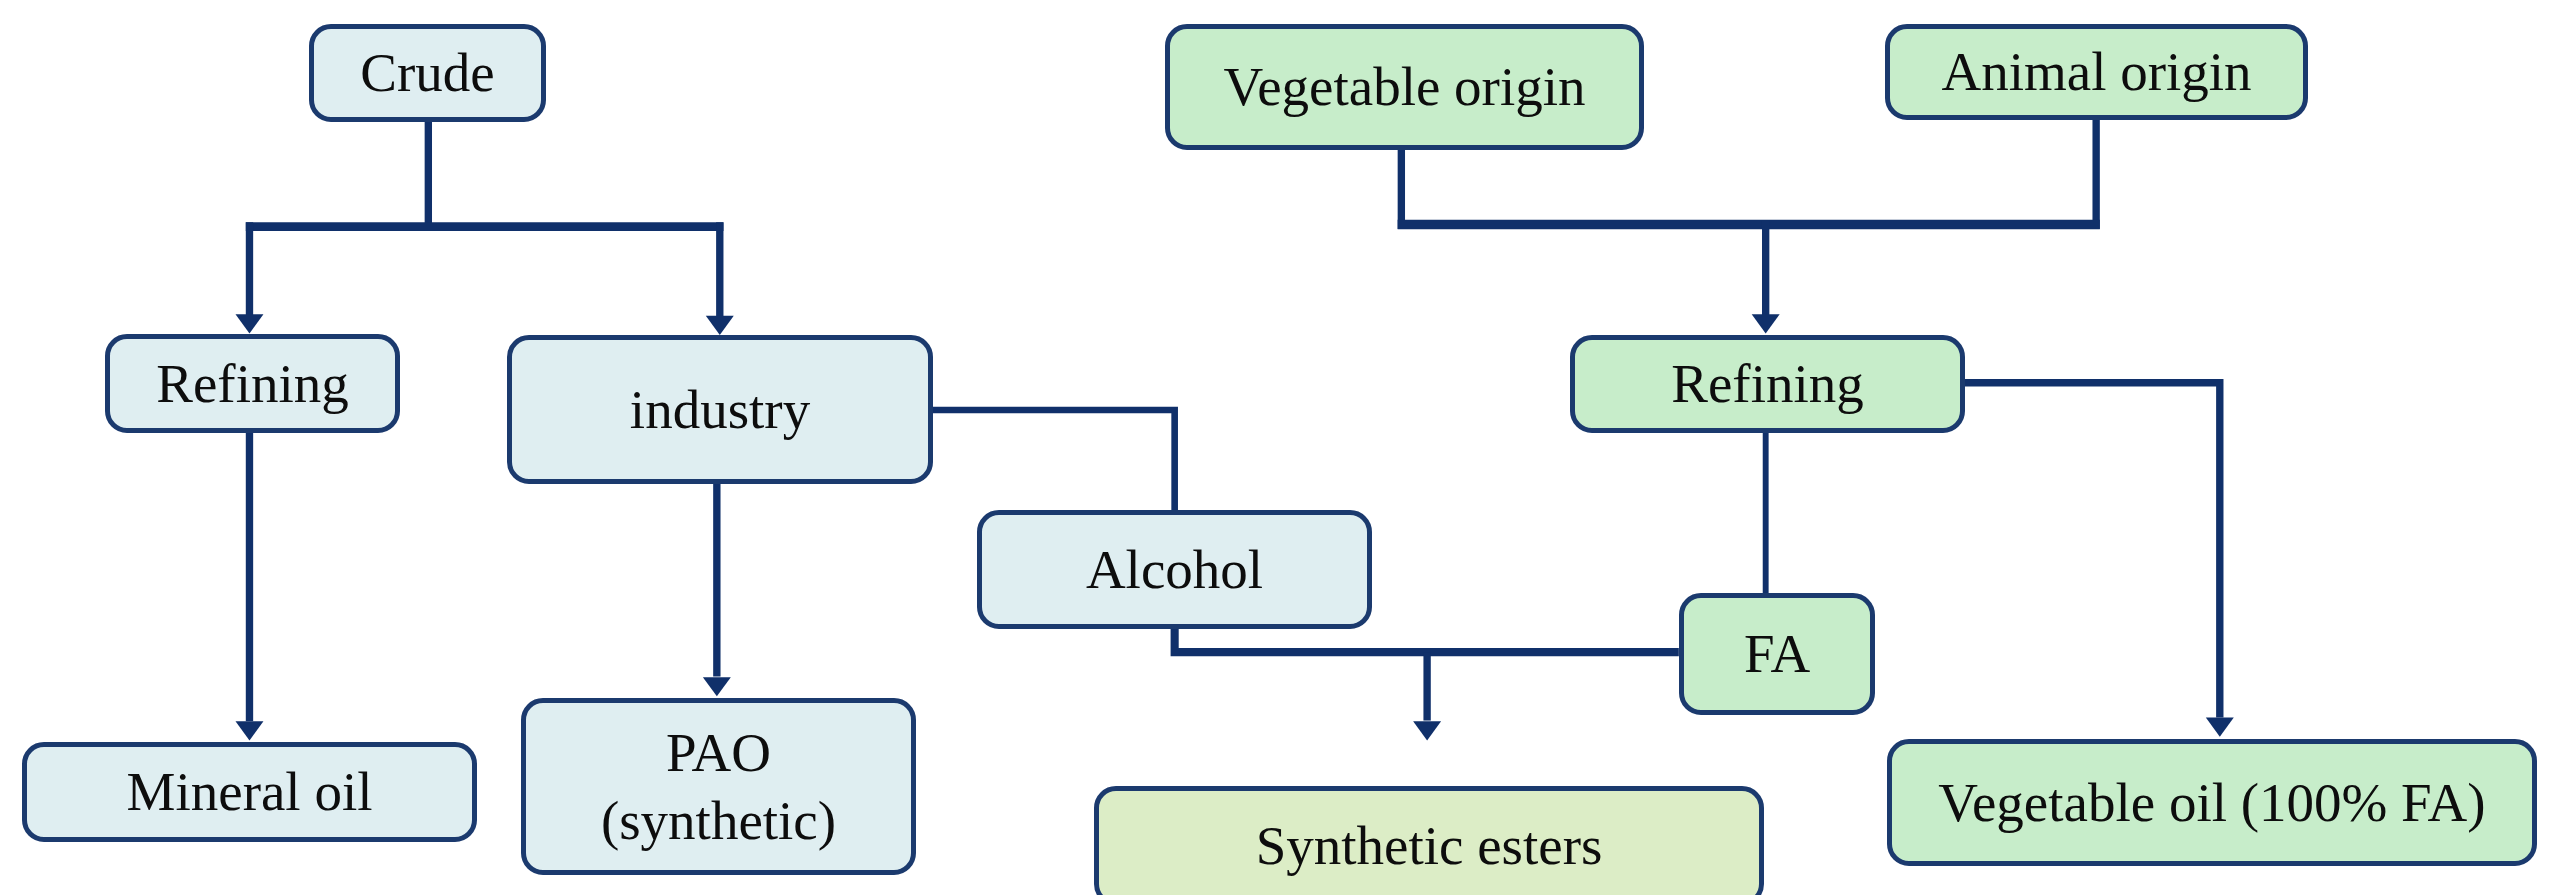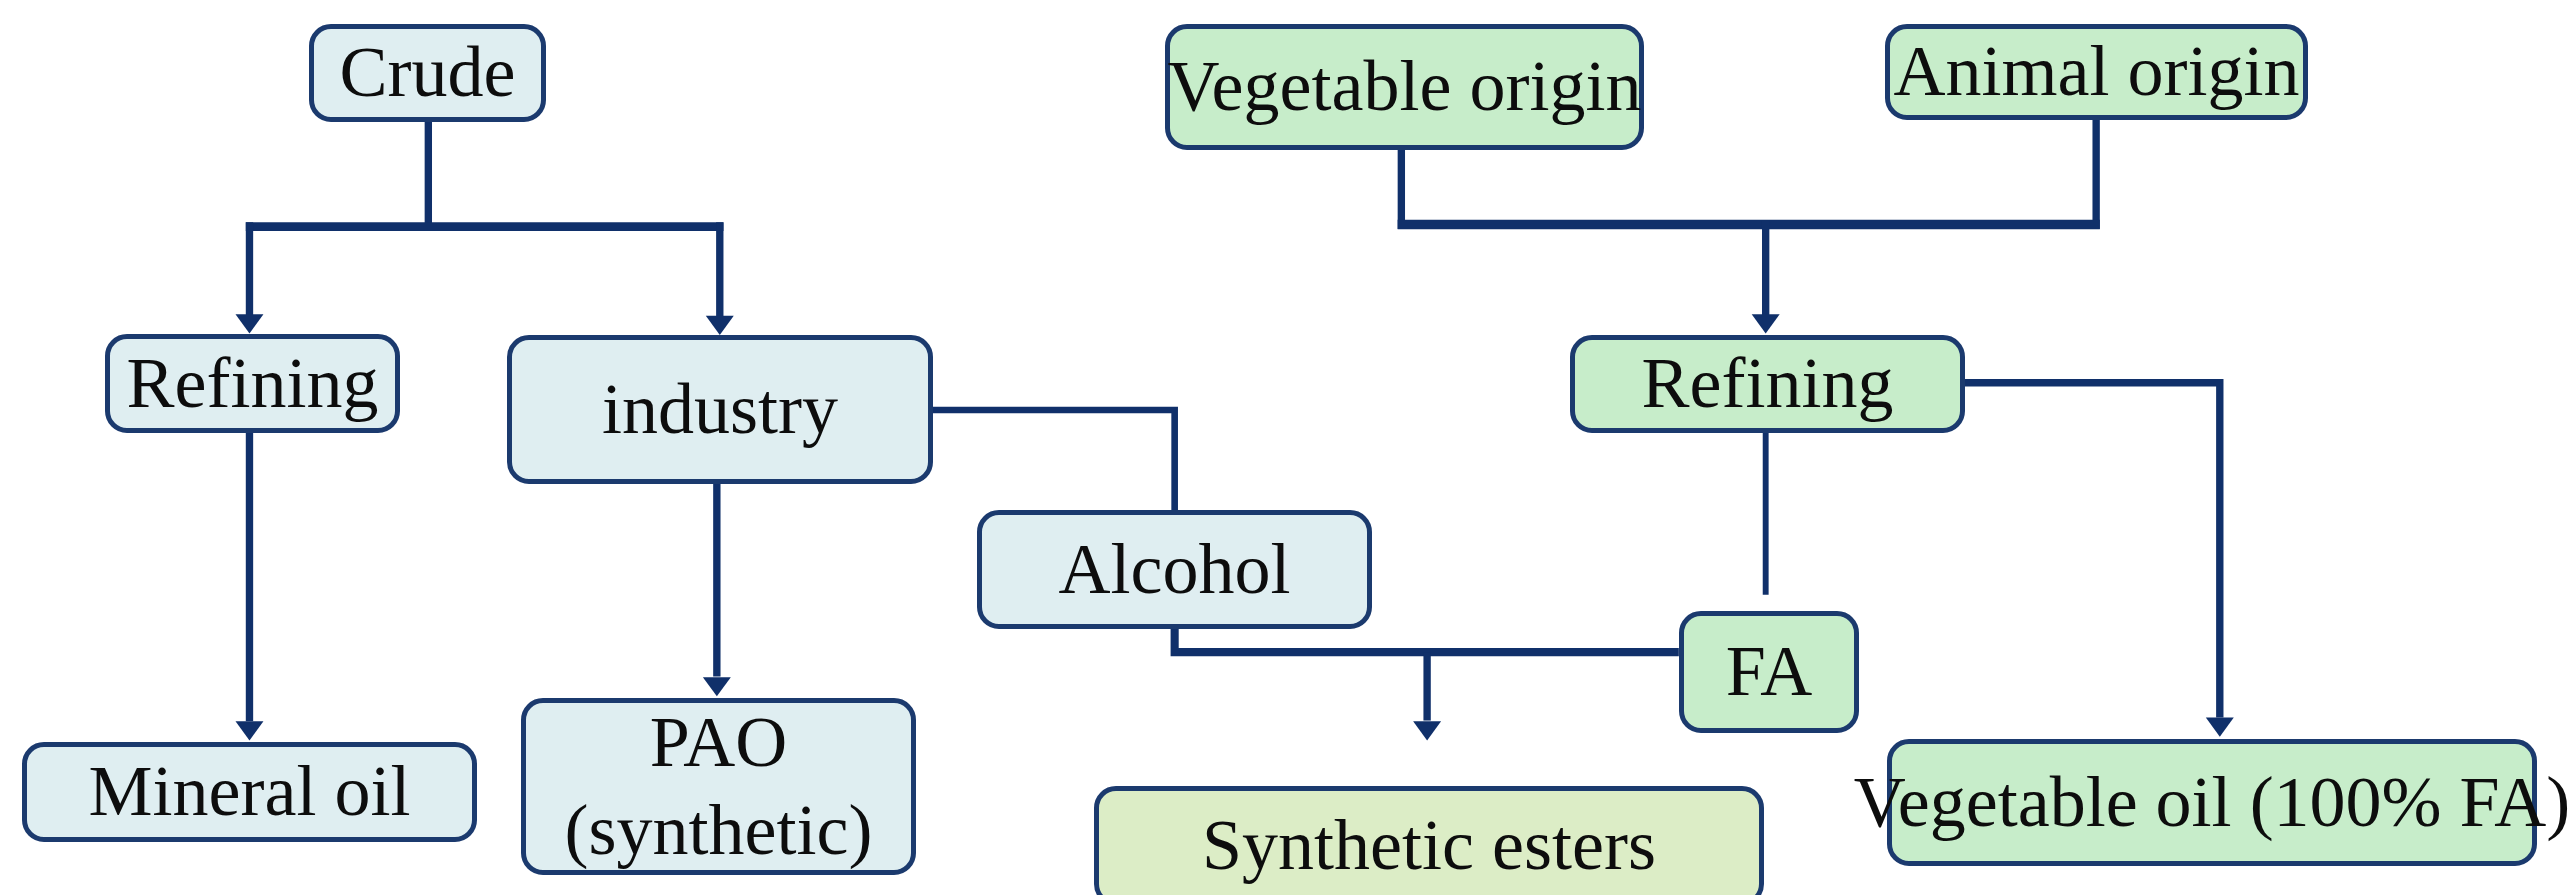--- a/index.html
+++ b/index.html
@@ -26,35 +26,35 @@
   .node{
     position:absolute;
     box-sizing:border-box;
     border:5.2px solid var(--border);
     border-radius:22px;
     display:flex;
     flex-direction:column;
     align-items:center;
     justify-content:center;
     text-align:center;
-    font-size:72px;
+    font-size:55px;
     line-height:1.22;
     white-space:nowrap;
   }
   .fill-mineral{background:var(--mineral);}
   .fill-bio{background:var(--bio);}
   .fill-esters{background:var(--esters);margin-top:44px;}
   .n-crude{left:309px;top:23.6px;width:237px;height:98px;}
   .n-veg-origin{left:1165px;top:23.6px;width:479px;height:126px;}
   .n-animal-origin{left:1885px;top:23.6px;width:423px;height:96px;}
   .n-refining-left{left:105px;top:334px;width:295px;height:99px;}
   .n-petrochemical{left:507px;top:335px;width:426px;height:149px;}
   .n-refining-right{left:1570px;top:335px;width:395px;height:98px;}
   .n-alcohol{left:977px;top:510px;width:395px;height:119px;}
-  .n-fa{left:1679px;top:593px;width:180px;height:122px;margin-top:18px;}
+  .n-fa{left:1679px;top:593px;width:196px;height:122px;}
   .n-mineral-oil{left:22px;top:742px;width:455px;height:100px;}
   .n-pao{left:521px;top:698px;width:395px;height:177px;}
   .n-synthetic-esters{left:1094px;top:742px;width:670px;height:120px;}
   .n-vegetable-oil{left:1887px;top:739px;width:650px;height:127px;}
 </style>
 </head>
 <body>
 
 <div id="canvas">
 

